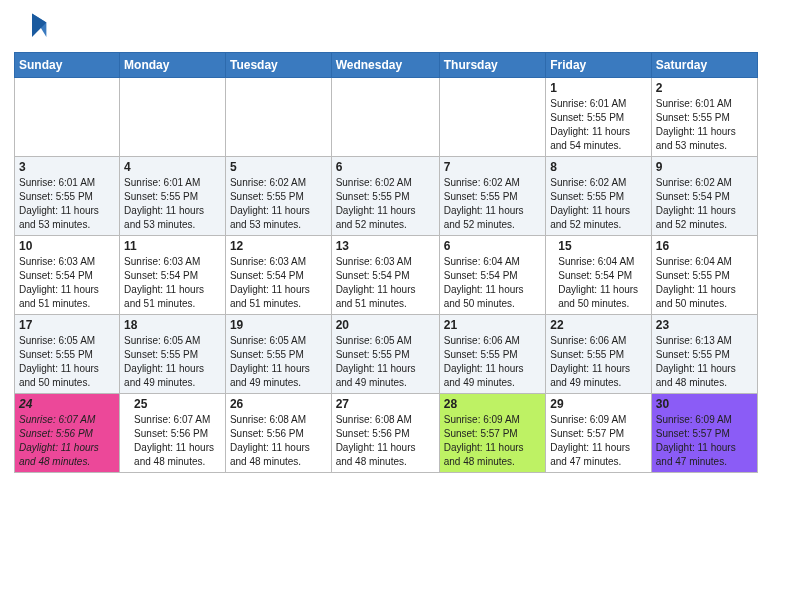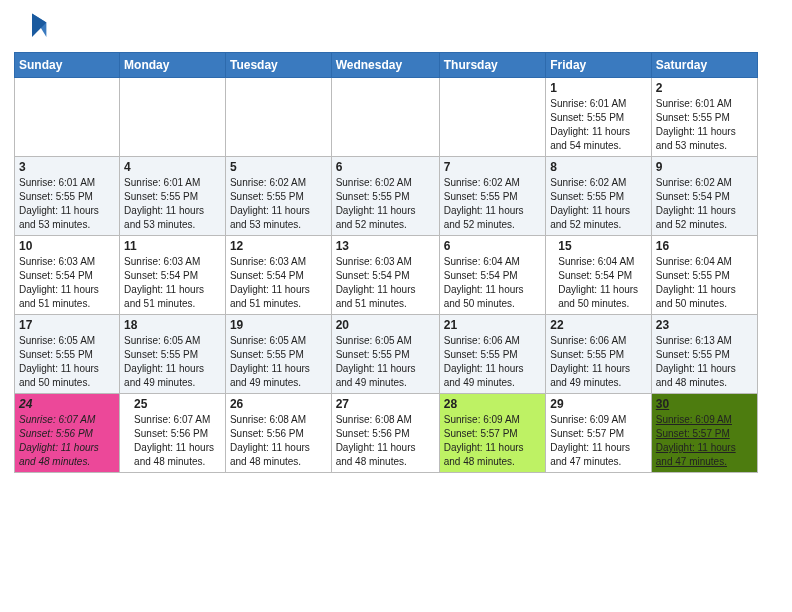--- a/index.html
+++ b/index.html
@@ -344,21 +344,21 @@
 Daylight: 11 hours
 and 48 minutes.</div>
           </td>
           <td style="background: rgb(255, 255, 255);">
             <span class="day-number">29</span>
             <div class="day-info">Sunrise: 6:09 AM
 Sunset: 5:57 PM
 Daylight: 11 hours
 and 47 minutes.</div>
           </td>
-          <td style="background: #4d7c0f; text-decoration: underline;">
+          <td style="background: #8b5cf6;">
             <span class="day-number">30</span>
             <div class="day-info">Sunrise: 6:09 AM
 Sunset: 5:57 PM
 Daylight: 11 hours
 and 47 minutes.</div>
           </td>
         </tr>
       </tbody>
   </table>
 </div>

